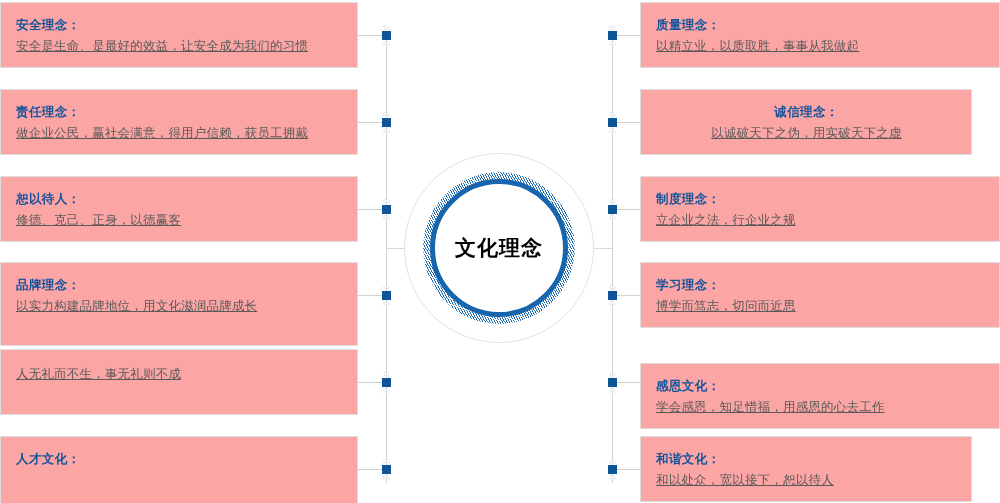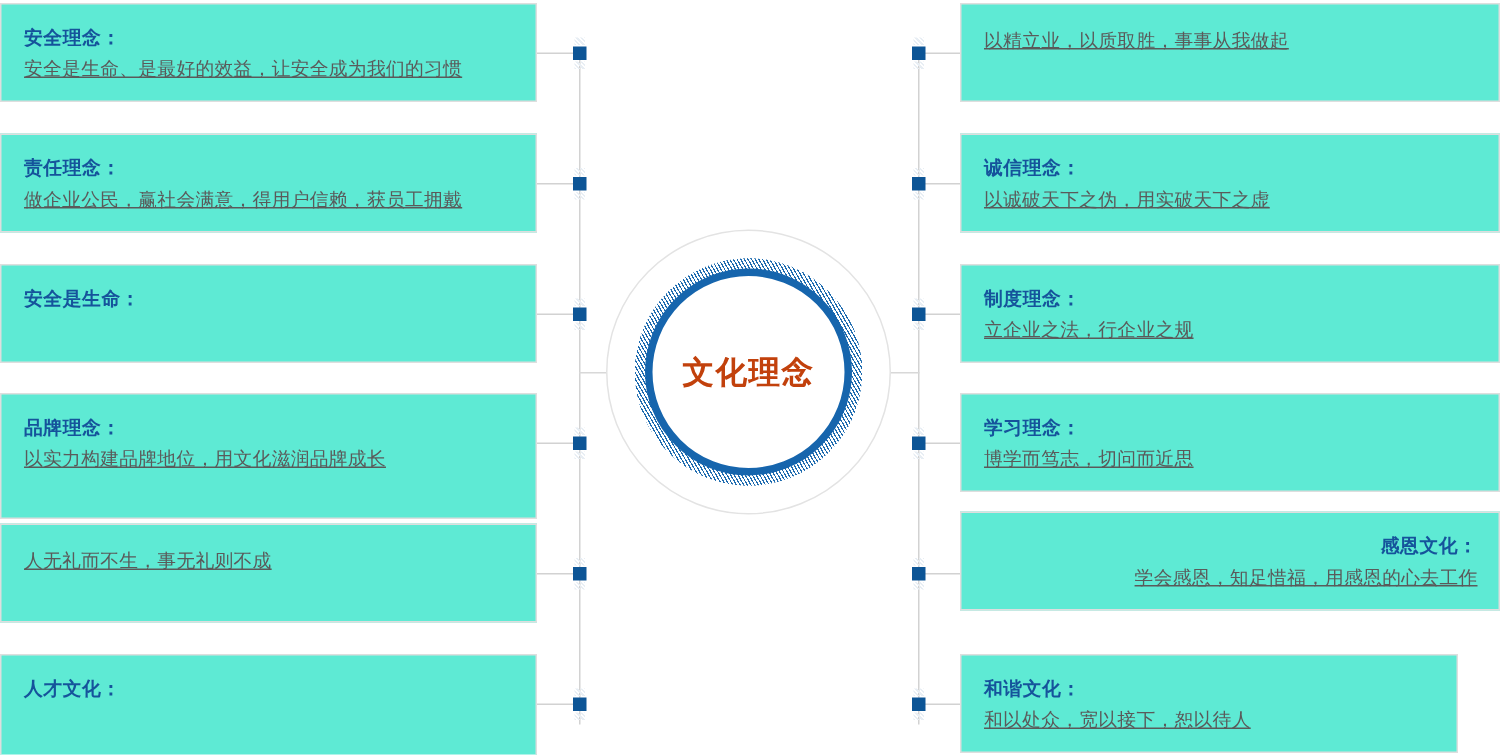--- a/index.html
+++ b/index.html
@@ -61,21 +61,21 @@
         transparent 1px, transparent 2px);
   }
   .node::before { top: -6px; }
   .node::after  { bottom: -6px; }
 
   
   .card {
     position: absolute;
     box-sizing: border-box;
     border: 1px solid #dedede;
-    background: #5eead4;
+    background: #fca5a5;
     padding: 12px 14px 12px 15px;
   }
   .card .title {
     font-size: 12.5px;
     font-weight: bold;
     color: #15539b;
     line-height: 19px;
     letter-spacing: 0.4px;
     white-space: nowrap;
   }
@@ -130,21 +130,21 @@
   }
   .hub-label {
     position: absolute;
     left: 0; top: 0;
     width: 190px; height: 190px;
     display: flex;
     align-items: center;
     justify-content: center;
     font-size: 21px;
     font-weight: bold;
-    color: #c2410c;
+    color: #000000;
     letter-spacing: 1px;
   }
   
   .hub-lead {
     position: absolute;
     height: 1px;
     background: #d8d8d8;
     top: 248px;
   }
   .hub-lead.l { left: 386px; width: 22px; }
@@ -169,21 +169,22 @@
   <div class="node" style="left:382px; top:31px;"></div>
 
   <div class="card" style="left:0px; top:89px; width:358px; height:66px;">
     <div class="title">责任理念：</div>
     <div class="desc">做企业公民，赢社会满意，得用户信赖，获员工拥戴</div>
   </div>
   <div class="stub" style="left:358px; top:122px; width:28px;"></div>
   <div class="node" style="left:382px; top:118px;"></div>
 
   <div class="card" style="left:0px; top:176px; width:358px; height:66px;">
-    <div class="title">安全是生命：</div>
+    <div class="title">恕以待人：</div>
+    <div class="desc">修德、克己、正身，以德赢客</div>
   </div>
   <div class="stub" style="left:358px; top:209px; width:28px;"></div>
   <div class="node" style="left:382px; top:205px;"></div>
 
   <div class="card" style="left:0px; top:262px; width:358px; height:84px;">
     <div class="title">品牌理念：</div>
     <div class="desc">以实力构建品牌地位，用文化滋润品牌成长</div>
   </div>
   <div class="stub" style="left:358px; top:295px; width:28px;"></div>
   <div class="node" style="left:382px; top:291px;"></div>
@@ -194,47 +195,48 @@
   <div class="stub" style="left:358px; top:382px; width:28px;"></div>
   <div class="node" style="left:382px; top:378px;"></div>
 
   <div class="card" style="left:0px; top:436px; width:358px; height:84px;">
     <div class="title">人才文化：</div>
   </div>
   <div class="stub" style="left:358px; top:469px; width:28px;"></div>
   <div class="node" style="left:382px; top:465px;"></div>
 
   <div class="card" style="left:640px; top:2px; width:360px; height:66px;">
+    <div class="title">质量理念：</div>
     <div class="desc">以精立业，以质取胜，事事从我做起</div>
   </div>
   <div class="stub" style="left:613px; top:35px; width:27px;"></div>
   <div class="node" style="left:608px; top:31px;"></div>
 
-  <div class="card" style="left:640px; top:89px; width:360px; height:66px;">
+  <div class="card" style="left:640px; top:89px; width:332px; height:66px;text-align:center;">
     <div class="title">诚信理念：</div>
     <div class="desc">以诚破天下之伪，用实破天下之虚</div>
   </div>
   <div class="stub" style="left:613px; top:122px; width:27px;"></div>
   <div class="node" style="left:608px; top:118px;"></div>
 
   <div class="card" style="left:640px; top:176px; width:360px; height:66px;">
     <div class="title">制度理念：</div>
     <div class="desc">立企业之法，行企业之规</div>
   </div>
   <div class="stub" style="left:613px; top:209px; width:27px;"></div>
   <div class="node" style="left:608px; top:205px;"></div>
 
   <div class="card" style="left:640px; top:262px; width:360px; height:66px;">
     <div class="title">学习理念：</div>
     <div class="desc">博学而笃志，切问而近思</div>
   </div>
   <div class="stub" style="left:613px; top:295px; width:27px;"></div>
   <div class="node" style="left:608px; top:291px;"></div>
 
-  <div class="card" style="left:640px; top:341px; width:360px; height:66px;text-align:right;">
+  <div class="card" style="left:640px; top:363px; width:360px; height:66px;">
     <div class="title">感恩文化：</div>
     <div class="desc">学会感恩，知足惜福，用感恩的心去工作</div>
   </div>
   <div class="stub" style="left:613px; top:382px; width:27px;"></div>
   <div class="node" style="left:608px; top:378px;"></div>
 
   <div class="card" style="left:640px; top:436px; width:332px; height:66px;">
     <div class="title">和谐文化：</div>
     <div class="desc">和以处众，宽以接下，恕以待人</div>
   </div>

